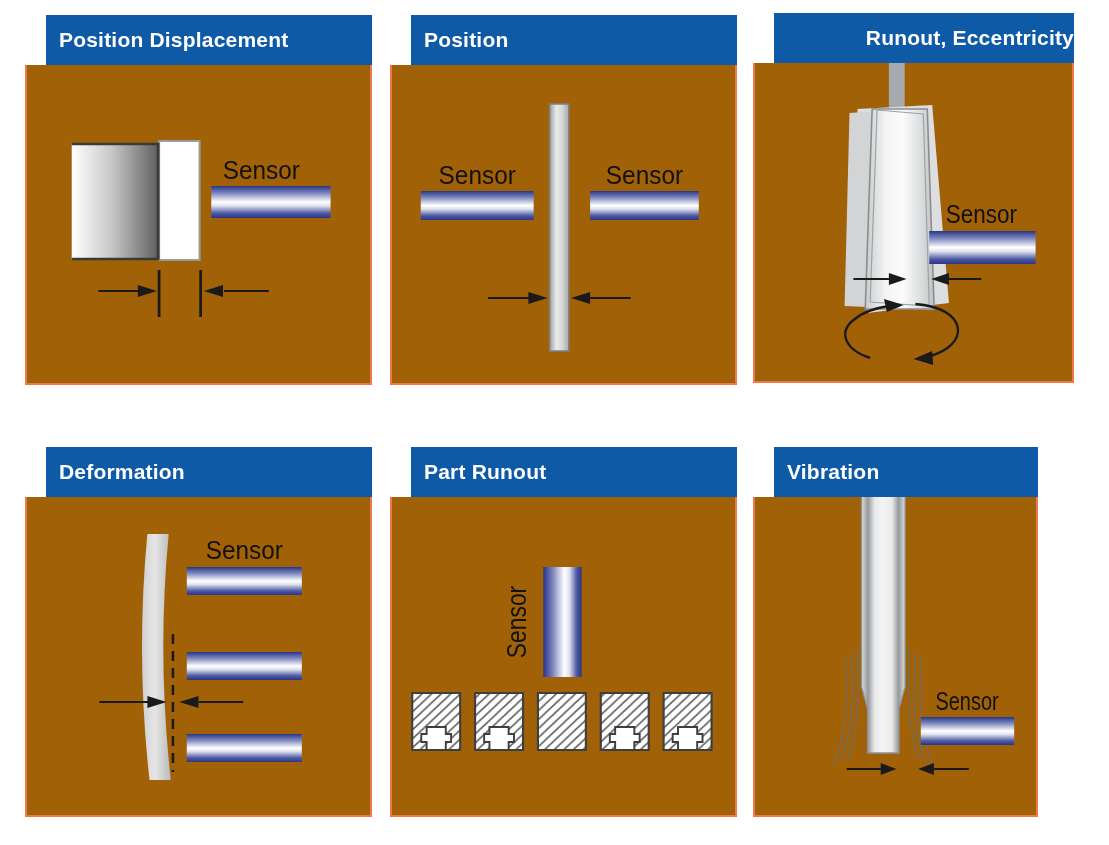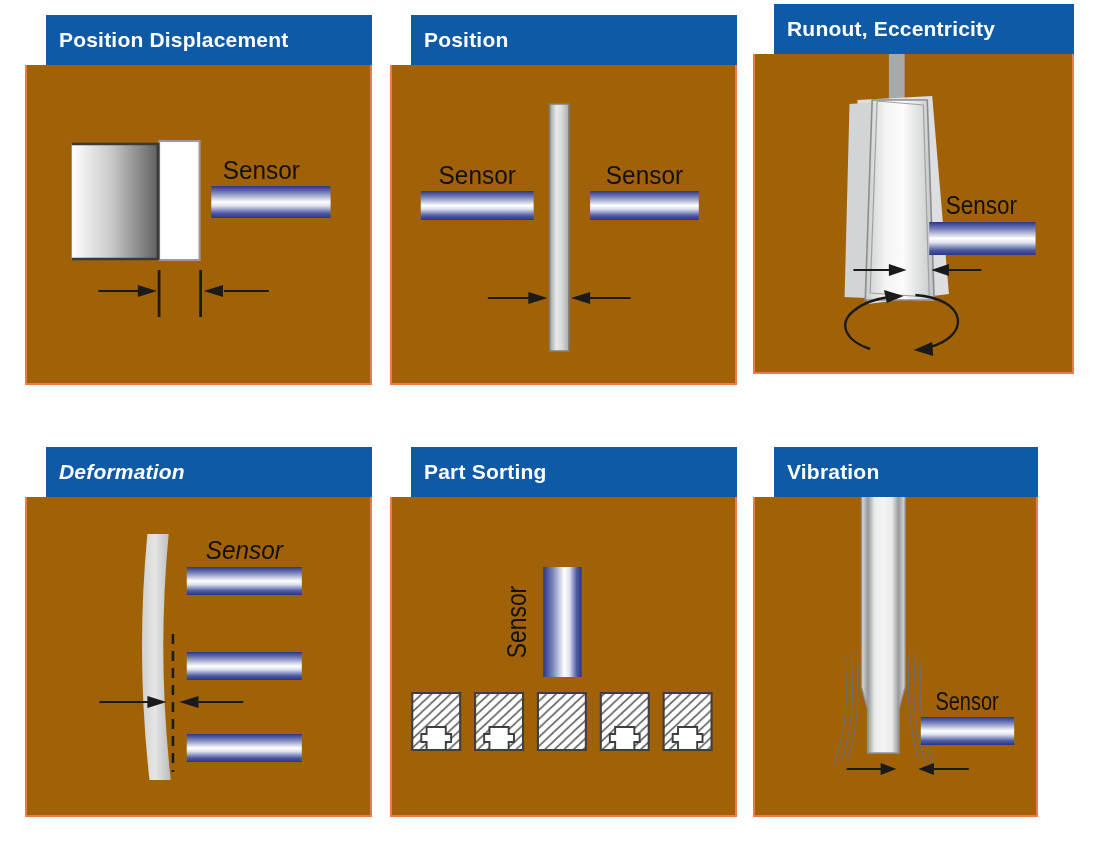--- a/index.html
+++ b/index.html
@@ -102,21 +102,21 @@
       <g>
         <line class="arr" x1="90" y1="233" x2="129" y2="233"></line>
         <polygon class="arrhead" points="146,233 128,227 128,239"></polygon>
         <line class="arr" x1="186" y1="233" x2="224" y2="233"></line>
         <polygon class="arrhead" points="168,233 186,227 186,239"></polygon>
       </g>
     </svg>
   </div>
 </div>
 
-<div class="panel" style="left:753px; top:4px; width:300px; height:370px;">
+<div class="panel" style="left:753px; top:13px; width:300px; height:370px;text-align:right;">
   <div class="panel-header">
     <span>Runout, Eccentricity</span>
   </div>
   <div class="panel-body">
     <svg class="diagram" viewBox="0 0 322 318" preserveAspectRatio="none">
       <defs>
         <linearGradient id="sg3" x1="0" y1="0" x2="0" y2="1">
           <stop offset="0" stop-color="#293589"></stop>
             <stop offset="0.22" stop-color="#7c86bd"></stop>
           <stop offset="0.5" stop-color="#ffffff"></stop>
@@ -152,21 +152,21 @@
       <g>
         <path class="rotarr" d="M117,295 C92,287 84,270 100,257 C108,250 122,245 136,243"></path>
         <polygon class="arrhead" points="151,242 131,236 134,249"></polygon>
         <path class="rotarr" d="M163,241 C188,243 204,252 206,265 C208,277 196,288 178,293"></path>
         <polygon class="arrhead" points="161,296 180,288 181,302"></polygon>
       </g>
     </svg>
   </div>
 </div>
 
-<div class="panel" style="left:25px; top:447px; width:326px; height:370px;font-style:italic;">
+<div class="panel" style="left:25px; top:447px; width:326px; height:370px;">
   <div class="panel-header">
     <span>Deformation</span>
   </div>
   <div class="panel-body">
     <svg class="diagram" viewBox="0 0 322 318" preserveAspectRatio="none">
       <defs>
         <linearGradient id="sg4" x1="0" y1="0" x2="0" y2="1">
           <stop offset="0" stop-color="#293589"></stop>
             <stop offset="0.22" stop-color="#7c86bd"></stop>
           <stop offset="0.5" stop-color="#ffffff"></stop>
@@ -193,21 +193,21 @@
         <polygon class="arrhead" points="131,205 113,199 113,211"></polygon>
         <line class="arr" x1="161" y1="205" x2="203" y2="205"></line>
         <polygon class="arrhead" points="143,205 161,199 161,211"></polygon>
       </g>
     </svg>
   </div>
 </div>
 
 <div class="panel" style="left:390px; top:447px; width:326px; height:370px;">
   <div class="panel-header">
-    <span>Part Sorting</span>
+    <span>Part Runout</span>
   </div>
   <div class="panel-body">
     <svg class="diagram" viewBox="0 0 322 318" preserveAspectRatio="none">
       <defs>
         <linearGradient id="sg5v" x1="0" y1="0" x2="1" y2="0">
           <stop offset="0" stop-color="#293589"></stop>
             <stop offset="0.25" stop-color="#7c86bd"></stop>
           <stop offset="0.55" stop-color="#ffffff"></stop>
             <stop offset="0.68" stop-color="#dfe2ef"></stop>
           <stop offset="0.87" stop-color="#4f5ba3"></stop>

